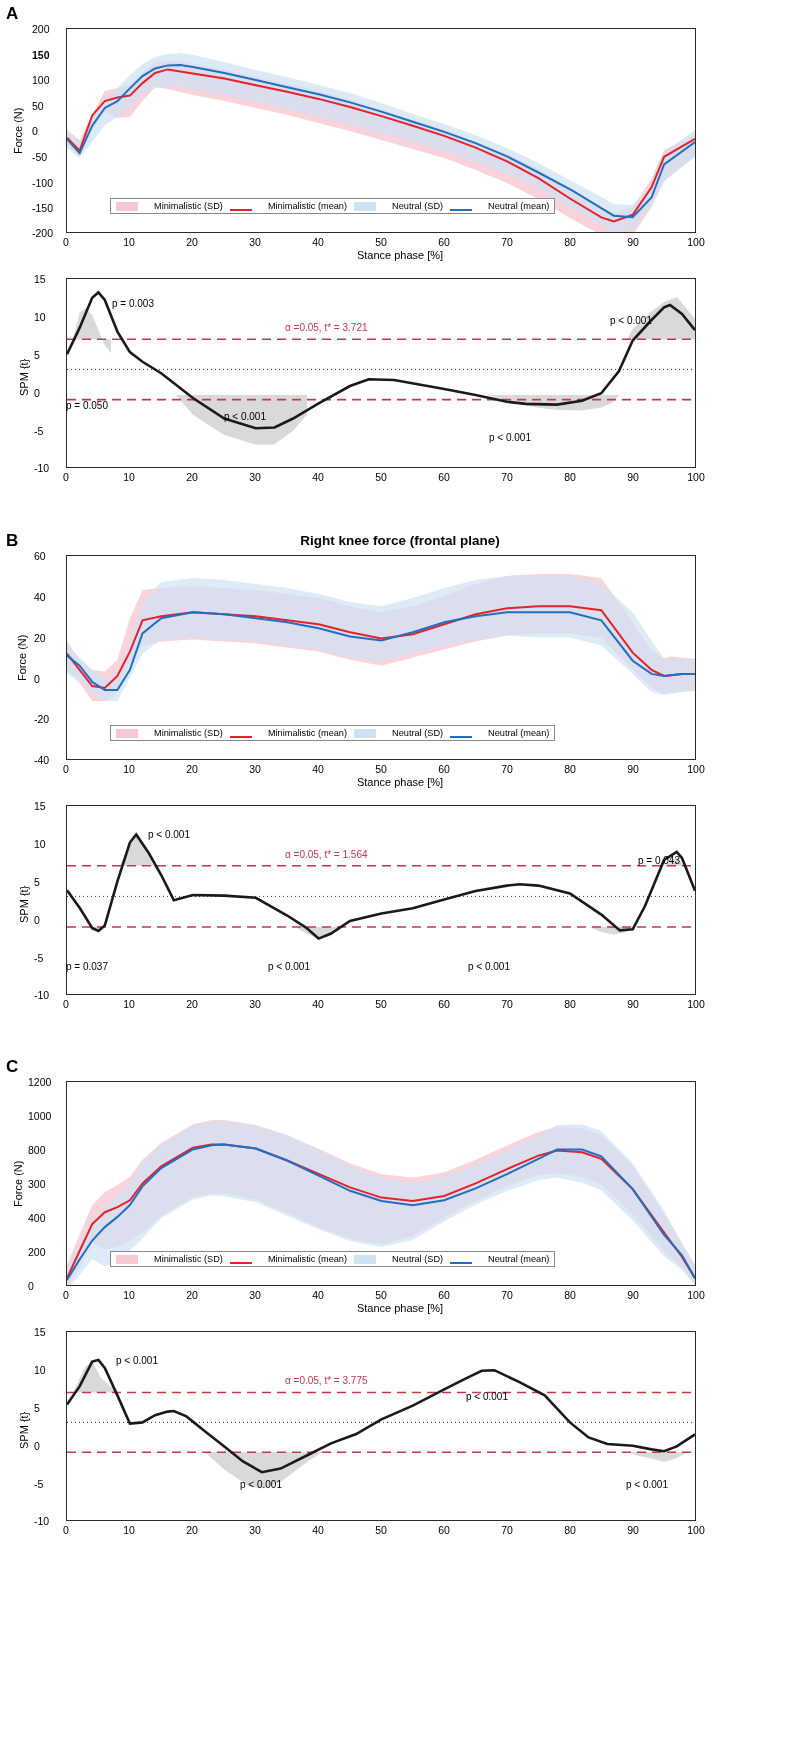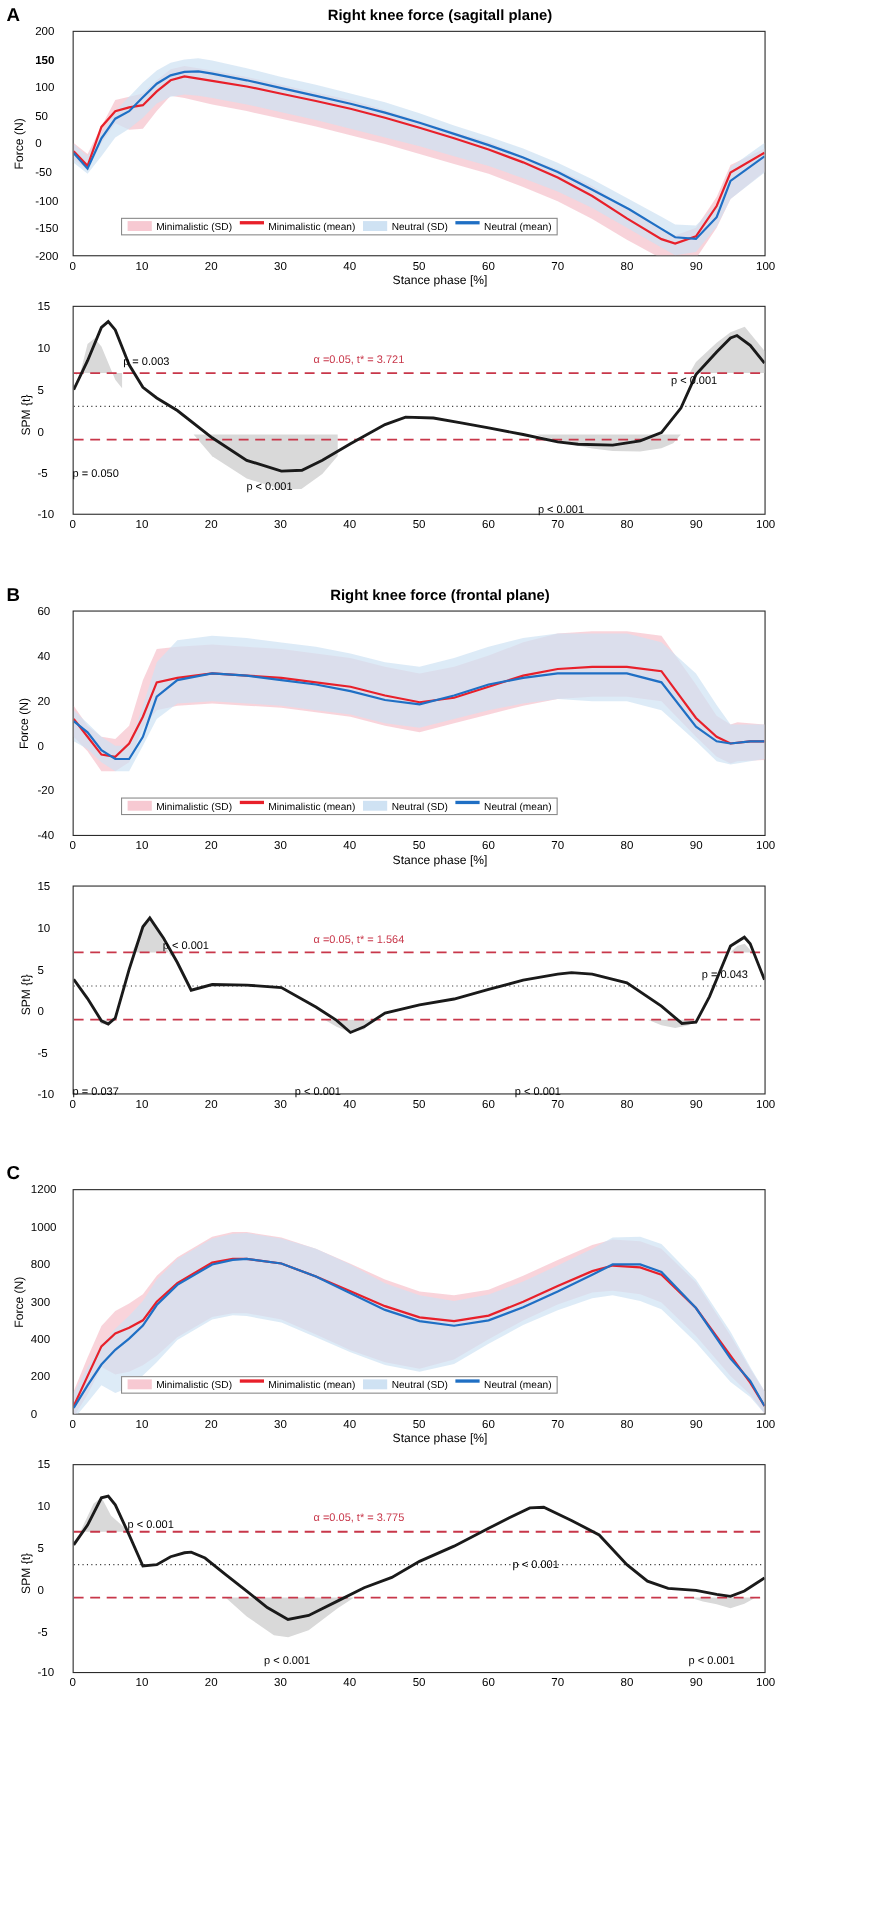--- a/index.html
+++ b/index.html
@@ -8,37 +8,36 @@
   .panel{position:relative;width:800px;}
   .panel-letter{position:absolute;left:6px;font-weight:bold;font-size:17px;font-family:"Liberation Sans",sans-serif;}
   .chartbox{position:relative;}
   .title{position:absolute;width:100%;text-align:center;font-weight:bold;font-size:13.5px;}
   .plotframe{position:absolute;border:1px solid #2b2b2b;background:#fff;box-sizing:border-box;}
   .axlabel-y{position:absolute;font-size:11px;transform:rotate(-90deg);transform-origin:left top;white-space:nowrap;}
   .axlabel-x{position:absolute;font-size:11px;text-align:center;width:100%;}
   .tick-x{position:absolute;font-size:10.5px;transform:translateX(-50%);}
   .tick-y{position:absolute;font-size:10.5px;transform:translateY(-50%);text-align:left;}
   .legend{position:absolute;border:1px solid #8a8a8a;background:#fff;display:flex;align-items:center;gap:7px;padding:2px 5px;font-size:9.2px;white-space:nowrap;}
-  .legend .li{display:flex;align-items:flex-start;gap:4px;}
+  .legend .li{display:flex;align-items:flex-end;gap:16px;}
   .sw-band{width:22px;height:9px;display:inline-block;}
   .sw-line{width:22px;height:2.5px;display:inline-block;}
-  .ann{position:absolute;font-size:10px;white-space:nowrap;margin-top:26px;}
+  .ann{position:absolute;font-size:10px;white-space:nowrap;}
   .ann-red{position:absolute;font-size:10px;color:#c8374a;white-space:nowrap;}
   svg{display:block;}
 </style>
 </head>
 <body>
 
 <div class="page">
 
   <div class="panel" style="position:absolute;left:0;top:0;width:800px;height:520px;">
     <div class="panel-letter" style="top:4px;">A</div>
 
     <div class="chartbox" style="position:absolute;left:0;top:6px;width:800px;height:250px;">
-      <div class="title" style="top:0px;">Right knee force (sagitall plane)</div>
       <div class="plotframe" style="left:66px;top:22px;width:630px;height:205px;">
         <svg width="628" height="203" viewBox="0 0 628 203">
 
           <path d="M0,101 L12.6,111 L25.2,86 L37.8,62 L50.4,59 L62.9,56 L75.5,44 L88.1,34 L100.7,31 L113.3,33 L125.9,35 L157.3,41 L188.8,48 L220.2,55 L251.6,62 L283,71 L314.4,81 L345.8,91 L377.2,100 L408.6,113 L440,125 L471.4,140 L502.9,160 L534.3,180 L546.8,185 L565.7,178 L584.5,150 L597.1,121 L628,106 L628,127 L597.1,152 L584.5,178 L565.7,206 L546.8,212 L534.3,206 L502.9,189 L471.4,170 L440,154 L408.6,141 L377.2,129 L345.8,120 L314.4,111 L283,102 L251.6,94 L220.2,86 L188.8,79 L157.3,72 L125.9,66 L113.3,63 L100.7,60 L88.1,58 L75.5,72 L62.9,88 L50.4,89 L37.8,83 L25.2,101 L12.6,126 L0,116 Z" fill="#f7c9d2" fill-opacity="0.82"></path>
           <path d="M0,102 L12.6,113 L25.2,92 L37.8,72 L50.4,59 L62.9,46 L75.5,35 L88.1,28 L100.7,25 L113.3,24 L125.9,26 L157.3,33 L188.8,41 L220.2,48 L251.6,56 L283,64 L314.4,74 L345.8,85 L377.2,95 L408.6,106 L440,119 L471.4,134 L502.9,151 L534.3,168 L546.8,175 L565.7,176 L584.5,157 L597.1,123 L628,101 L628,128 L597.1,152 L584.5,177 L565.7,200 L546.8,203 L534.3,196 L502.9,178 L471.4,160 L440,145 L408.6,133 L377.2,122 L345.8,113 L314.4,104 L283,96 L251.6,88 L220.2,80 L188.8,73 L157.3,66 L125.9,60 L113.3,58 L100.7,57 L88.1,59 L75.5,65 L62.9,78 L50.4,88 L37.8,96 L25.2,113 L12.6,129 L0,119 Z" fill="#cfe2f3" fill-opacity="0.72"></path>
 
           <path d="M0,108.6 L12.6,121.8 L25.2,86.4 L37.8,72.1 L50.4,68.6 L62.9,66.6 L75.5,54.1 L88.1,44 L100.7,40.4 L113.3,42.4 L125.9,44.5 L157.3,49.6 L188.8,56.2 L220.2,62.8 L251.6,69.9 L283,78 L314.4,87.1 L345.8,96.7 L377.2,106.9 L408.6,118.6 L440,132.4 L471.4,149.2 L502.9,169.5 L534.3,188.4 L546.8,192.4 L565.7,185.8 L584.5,158.3 L597.1,127.8 L628,109.9" fill="none" stroke="#e8202a" stroke-width="2"></path>
           <path d="M0,110.1 L12.6,124.3 L25.2,96.7 L37.8,78.9 L50.4,72.1 L62.9,59.4 L75.5,47.1 L88.1,39.5 L100.7,36.4 L113.3,35.9 L125.9,37.9 L157.3,44 L188.8,51.1 L220.2,58.2 L251.6,65.3 L283,73.4 L314.4,82.6 L345.8,92.7 L377.2,102.9 L408.6,114.1 L440,127.3 L471.4,143.5 L505,161.3 L534.3,179.1 L546.8,186.7 L565.7,188.2 L584.5,168.5 L597.1,135.4 L628,113.1" fill="none" stroke="#1f6fc4" stroke-width="2"></path>
         </svg>
       </div>

